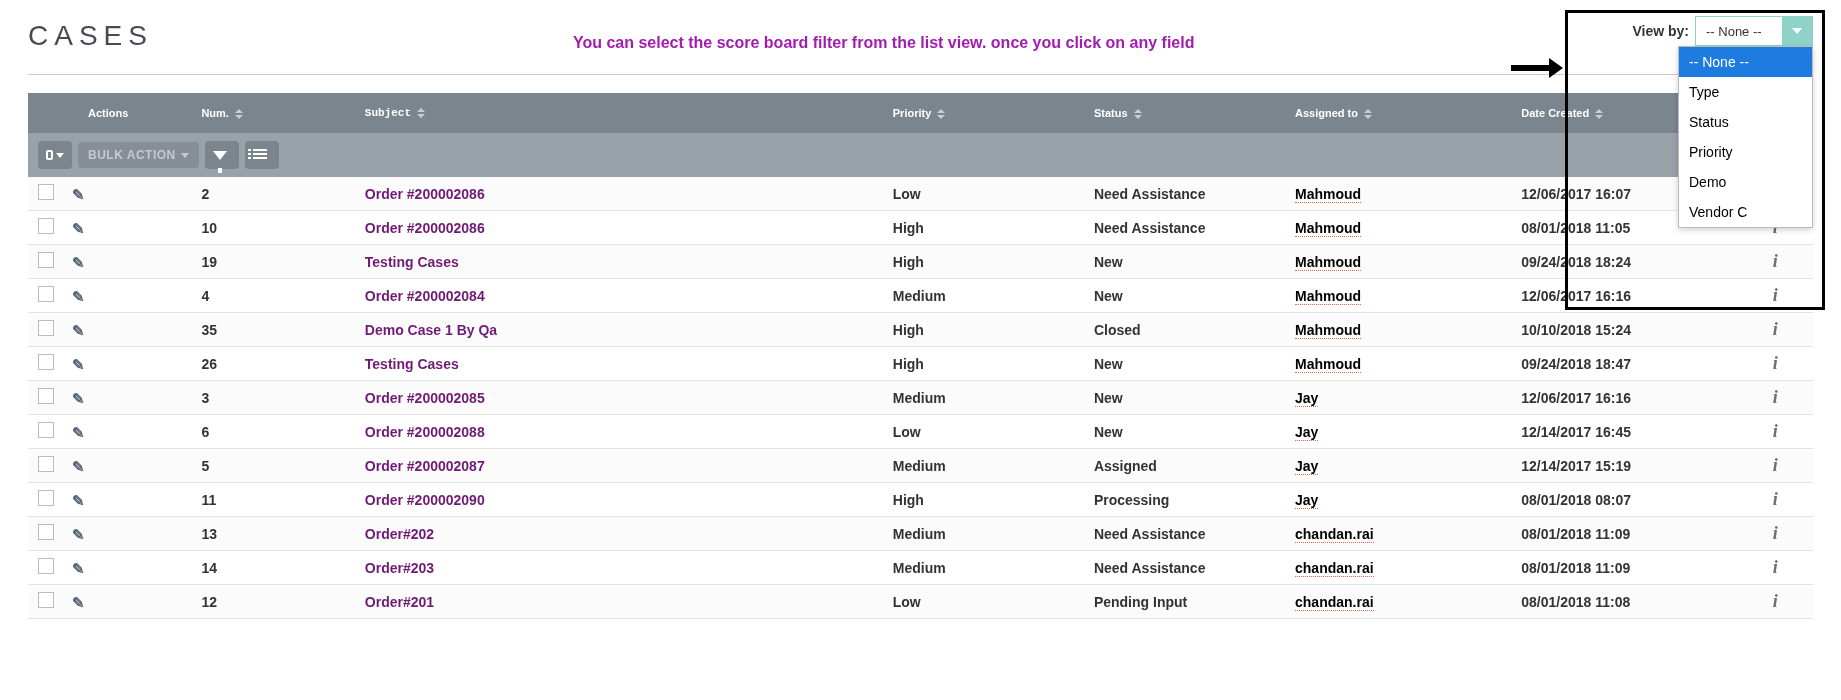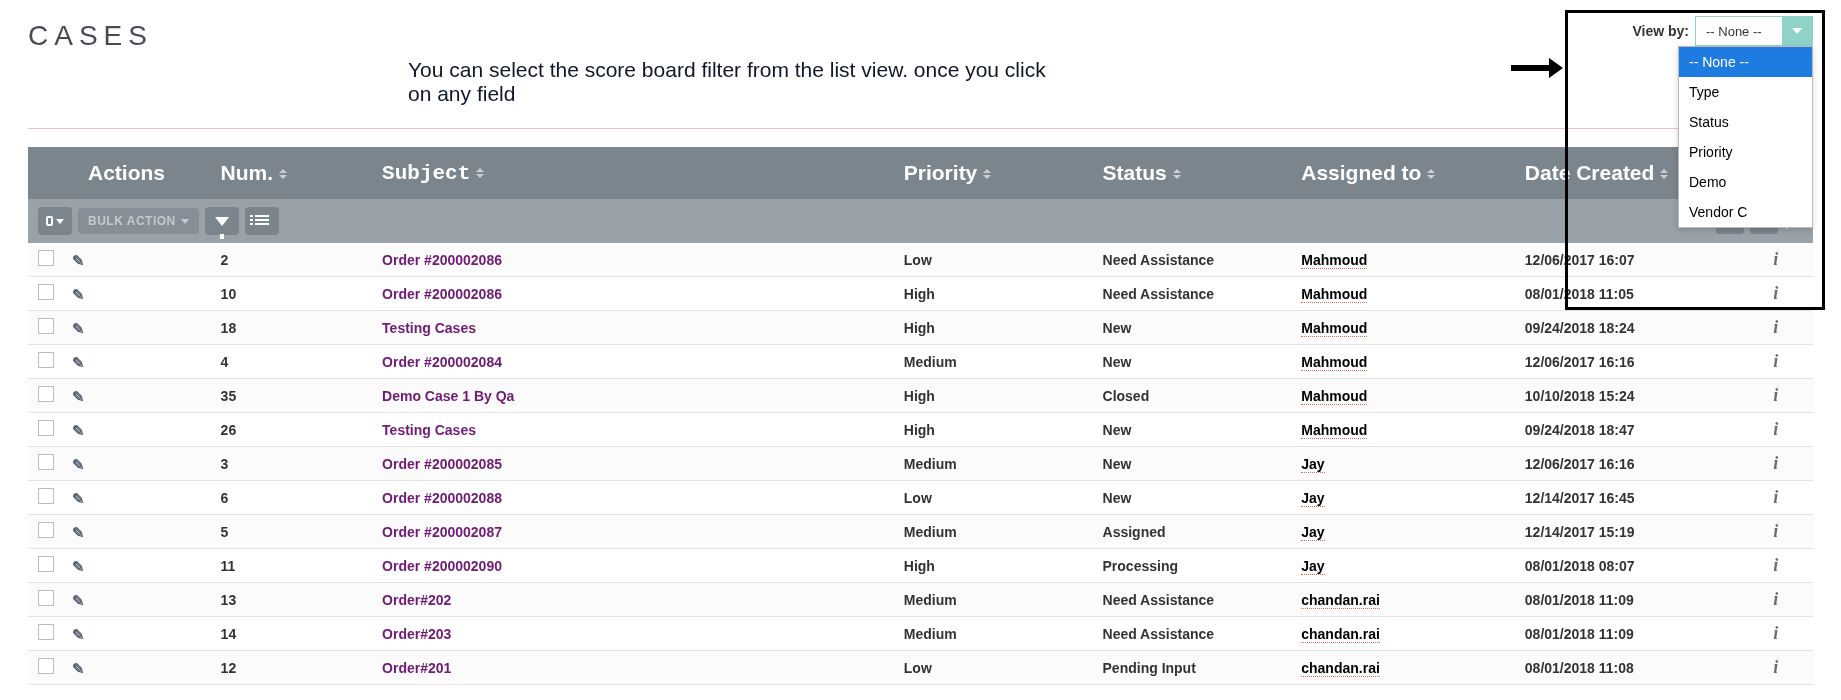--- a/index.html
+++ b/index.html
@@ -1,53 +1,53 @@
 <!DOCTYPE html>
 <html><head>
 <meta charset="utf-8">
 <style>
   * { box-sizing: border-box; margin: 0; padding: 0; }
   body { font-family: "Segoe UI", Arial, sans-serif; font-size: 14px; color: #333; background: #fff; }
   .page { padding: 20px 28px; }
-  .top-row { display: flex; align-items: flex-start; position: relative; flex-direction: column; }
+  .top-row { display: flex; align-items: flex-end; position: relative; }
   .page-title { font-size: 28px; font-weight: 300; letter-spacing: 6px; color: #4a4a55; margin-right: 40px; }
-  .help-text { flex: 1; font-weight: 400; font-size: 21px; color: #0f172a; padding-top: 6px; max-width: 650px; margin-left: 380px; }
+  .help-text { flex: 1; font-weight: 700; font-size: 16px; color: #a21caf; padding-top: 6px; max-width: 650px; margin-left: 380px; }
   .viewby-wrap { position: absolute; right: 0; top: -4px; display: flex; align-items: center; gap: 6px; }
   .viewby-label { font-size: 14px; color: #333; font-weight: 700; }
   .viewby-select { display: flex; align-items: center; border: 1px solid #8fd3c8; background: #fff; height: 30px; }
   .viewby-sel-text { padding: 0 10px; min-width: 86px; font-size: 13px; color: #333; }
   .viewby-sel-btn { width: 30px; height: 28px; background: #8fd3c8; display: flex; align-items: center; justify-content: center; cursor: pointer; }
   .tri-down { width: 0; height: 0; border-left: 5px solid transparent; border-right: 5px solid transparent; border-top: 6px solid #fff; }
   .viewby-dropdown { position: absolute; top: 30px; right: 0; width: 135px; border: 1px solid #bbb; background: #fff; box-shadow: 0 2px 6px rgba(0,0,0,.18); z-index: 5; }
   .viewby-option { padding: 7px 10px; font-size: 14px; color: #000000; cursor: pointer; }
   .viewby-option.active { background: #1e7be0; color: #fff; }
   .hr { border: none; border-top: 1px solid #e2c3bf; margin: 22px 0 18px; }
   .annot-box { position: absolute; top: -10px; right: -12px; width: 260px; height: 300px; border: 3px solid #000; pointer-events: none; z-index:3; }
   .arrow { position: absolute; top: 38px; right: 250px; display: flex; align-items: center; z-index:3; }
   .arrow-line { width: 38px; height: 6px; background: #000; }
   .arrow-head { width: 0; height: 0; border-top: 10px solid transparent; border-bottom: 10px solid transparent; border-left: 14px solid #000; }
 
   
   .tbl { width: 100%; border-collapse: collapse; }
-  .thead-row th { background: #7b858e; color: #fff; font-weight: 700; font-size: 21px; text-align: left; padding: 14px 10px; vertical-align: middle; }
+  .thead-row th { background: #7b858e; color: #fff; font-weight: 700; font-size: 11px; text-align: left; padding: 14px 10px; vertical-align: middle; }
   .th-actions { width: 130px; padding-left:60px !important; }
   .th-num { width: 130px; }
   .th-subj { width: 420px; font-family: Liberation Mono, monospace; }
   .th-pri { width: 160px; }
   .th-stat { width: 160px; }
   .th-asg { width: 180px; }
   .th-date { width: 200px; }
   .th-info { width: 40px; }
   .sort-ic { display:inline-block; margin-left:6px; vertical-align:middle; opacity:.6; }
   .sort-ic::before { content:''; display:block; width:0;height:0;border-left:4px solid transparent;border-right:4px solid transparent;border-bottom:4px solid #fff; margin-bottom:2px;}
   .sort-ic::after { content:''; display:block; width:0;height:0;border-left:4px solid transparent;border-right:4px solid transparent;border-top:4px solid #fff;}
 
   .toolbar-row td { background: #9aa2a9; padding: 8px 10px; }
   .toolbar-inner { display:flex; align-items:center; gap:6px; }
-  .tb-btn { background:#7b858e; border-radius:4px; padding:6px 8px; display:inline-flex; align-items:center; justify-content:center; color:#fff; cursor:pointer; font-size:12px; font-weight:700; }
+  .tb-btn { background:#7b858e; border-radius:4px; padding:6px 8px; display:inline-flex; align-items:center; color:#fff; cursor:pointer; font-size:12px; font-weight:700; }
   .tb-btn.bulk { background:#868f97; color:#c4c9cd; text-transform:uppercase; letter-spacing:.5px; padding:6px 10px; }
   .tb-btn.small { width:34px; height:28px; }
   .pager { margin-left:auto; display:flex; align-items:center; gap:6px; color:#e9ecef;}
   .pg-btn { background:#7b858e; width:28px; height:26px; border-radius:3px; display:inline-flex; align-items:center; justify-content:center; cursor:pointer; }
   .pg-txt { font-size:13px; color:#dfe3e6; font-weight:600; }
 
   tbody tr.data-row td { padding: 6px 10px; border-bottom: 1px solid #e3e3e3; font-size:14px; color:#333; font-weight:600; }
   tbody tr.data-row:nth-child(odd) td { background:#fbfbfb; }
   .chk { width:16px; height:16px; border:1px solid #bbb; background:#fff; display:inline-block; cursor:pointer; }
   .edit-ic { color:#5a6675; font-size:15px; cursor:pointer; display:inline-block; margin-left:18px;}
@@ -161,21 +161,21 @@
           <td>10</td>
           <td><span class="subj-link">Order #200002086</span></td>
           <td>High</td>
           <td>Need Assistance</td>
           <td><span class="asg-link">Mahmoud</span></td>
           <td>08/01/2018 11:05</td>
           <td><span class="info-ic">i</span></td>
         </tr>
         <tr class="data-row">
           <td><span class="chk"></span><span class="edit-ic">✎</span></td>
-          <td>18</td>
+          <td>19</td>
           <td><span class="subj-link">Testing Cases</span></td>
           <td>High</td>
           <td>New</td>
           <td><span class="asg-link">Mahmoud</span></td>
           <td>09/24/2018 18:24</td>
           <td><span class="info-ic">i</span></td>
         </tr>
         <tr class="data-row">
           <td><span class="chk"></span><span class="edit-ic">✎</span></td>
           <td>4</td>

